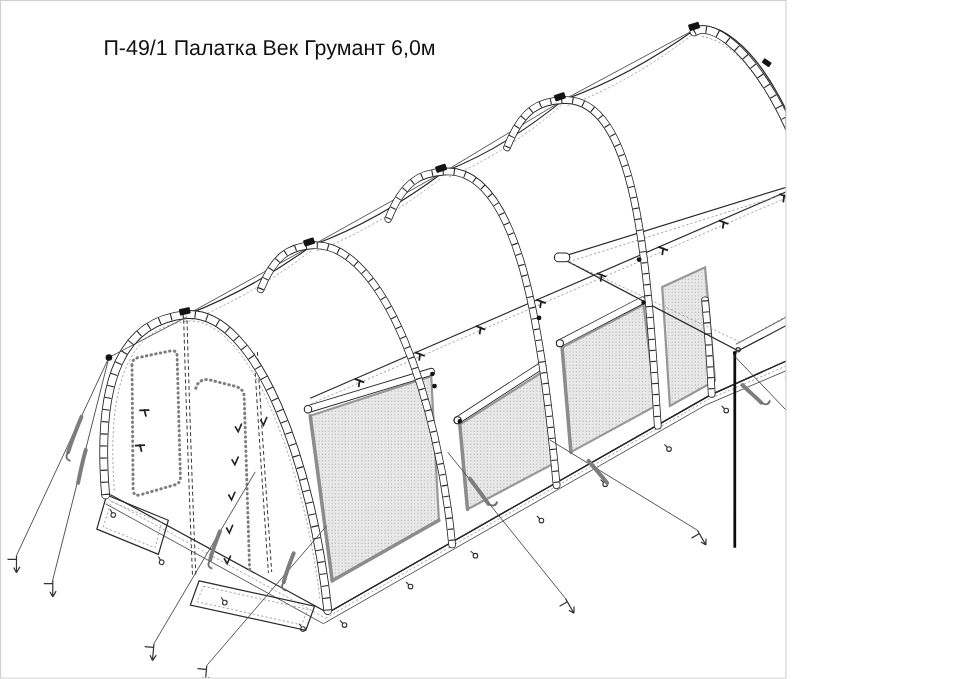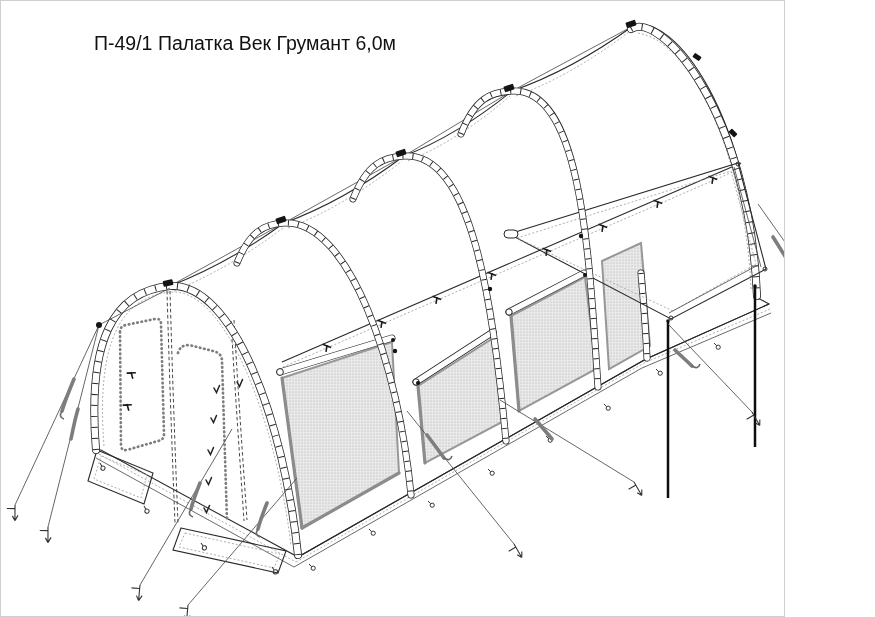--- a/index.html
+++ b/index.html
@@ -1,18 +1,18 @@
 <!DOCTYPE html>
 <html><head>
 <meta charset="utf-8">
 <style>
   html,body{margin:0;padding:0;background:#fff;}
   .page{
     position:relative;
-    width:785px;height:617px;
+    width:715px;height:617px;
     background:#ffffff;
     border:1px solid #cfcfcf;
     box-sizing:border-box;
     overflow:hidden;
     font-family:"Liberation Sans", sans-serif;
   }
   svg{position:absolute;left:0;top:0;}
   .title-text{
     font-family:"Liberation Sans", sans-serif;
     font-size:19.5px;

